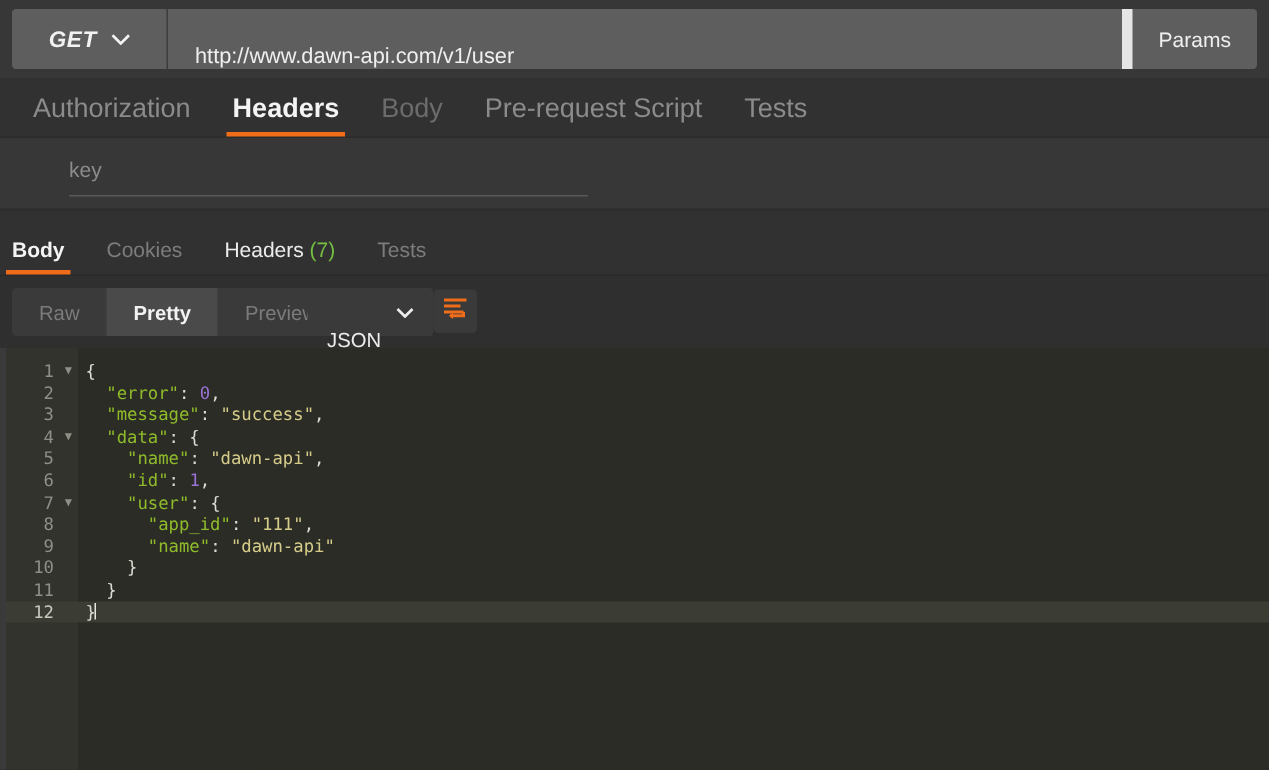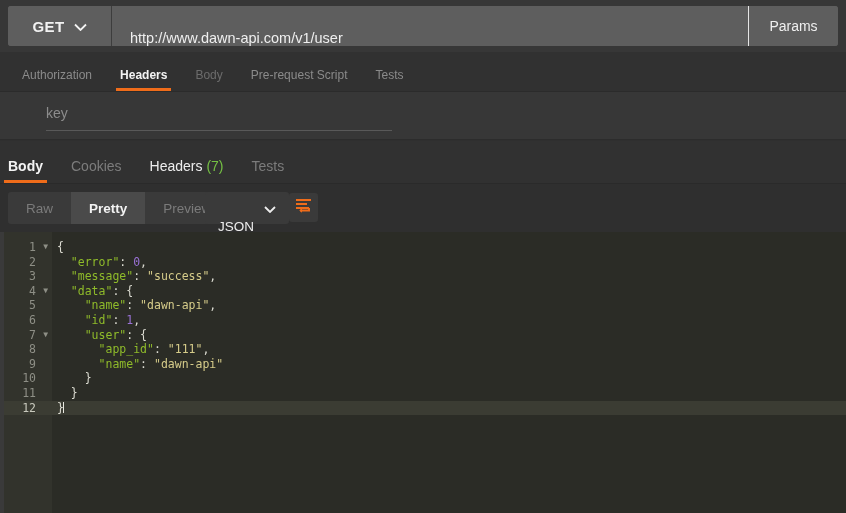--- a/index.html
+++ b/index.html
@@ -22,54 +22,55 @@
     border-radius: 3px;
     overflow: hidden;
   }
   .method-box {
     width: 104px; flex: 0 0 104px;
     display: flex; align-items: center; justify-content: center;
     gap: 9px;
     border-right: 1px solid #3d3d3d;
     background: #5e5e5e;
     cursor: pointer;
+    font-style: italic;
   }
   .method-label {
     color: #f2f2f2; font-size: 15px; font-weight: bold; letter-spacing: .4px;
   }
   .caret { display: block; }
   .url-box {
     flex: 1 1 auto;
     display: flex; align-items: flex-end;
     padding-left: 18px;
     background: #5e5e5e;
     cursor: text;
   }
   .url-text { color: #efefef; font-size: 14.5px; }
   .params-box {
     flex: 0 0 90px;
     display: flex; align-items: center; justify-content: center;
-    border-left: 1px solid #e5e5e5;
+    border-left: 7px solid #e5e5e5;
     background: #5e5e5e;
     cursor: pointer;
   }
   .params-label { color: #efefef; font-size: 14px; }
 
   
   .req-tabs {
     position: absolute; left: 0; top: 52px; width: 846px; height: 40px;
     background: #313131;
     display: flex; align-items: flex-end;
     padding-left: 8px;
     border-bottom: 1px solid #2b2b2b;
   }
   .rtab {
     position: relative;
     padding: 0 14px 10px 14px;
-    font-size: 12px;
+    font-size: 18px;
     color: #8b8b8b;
     cursor: pointer;
     line-height: 1;
   }
   .rtab.active { color: #f4f4f4; font-weight: bold; }
   .rtab.dim { color: #6c6c6c; }
   .rtab.active::after {
     content: ""; position: absolute; left: 10px; right: 10px; bottom: 0;
     height: 3px; background: #ef6c1a;
   }

